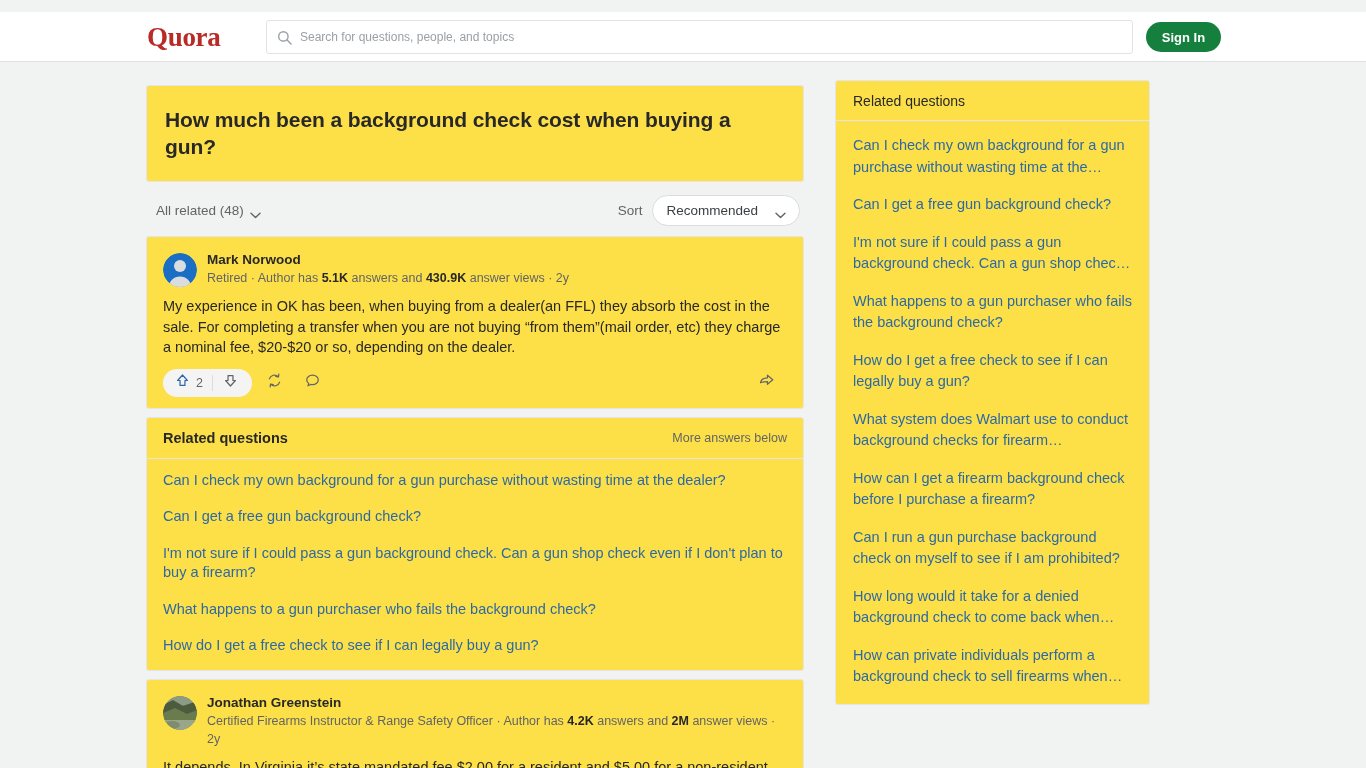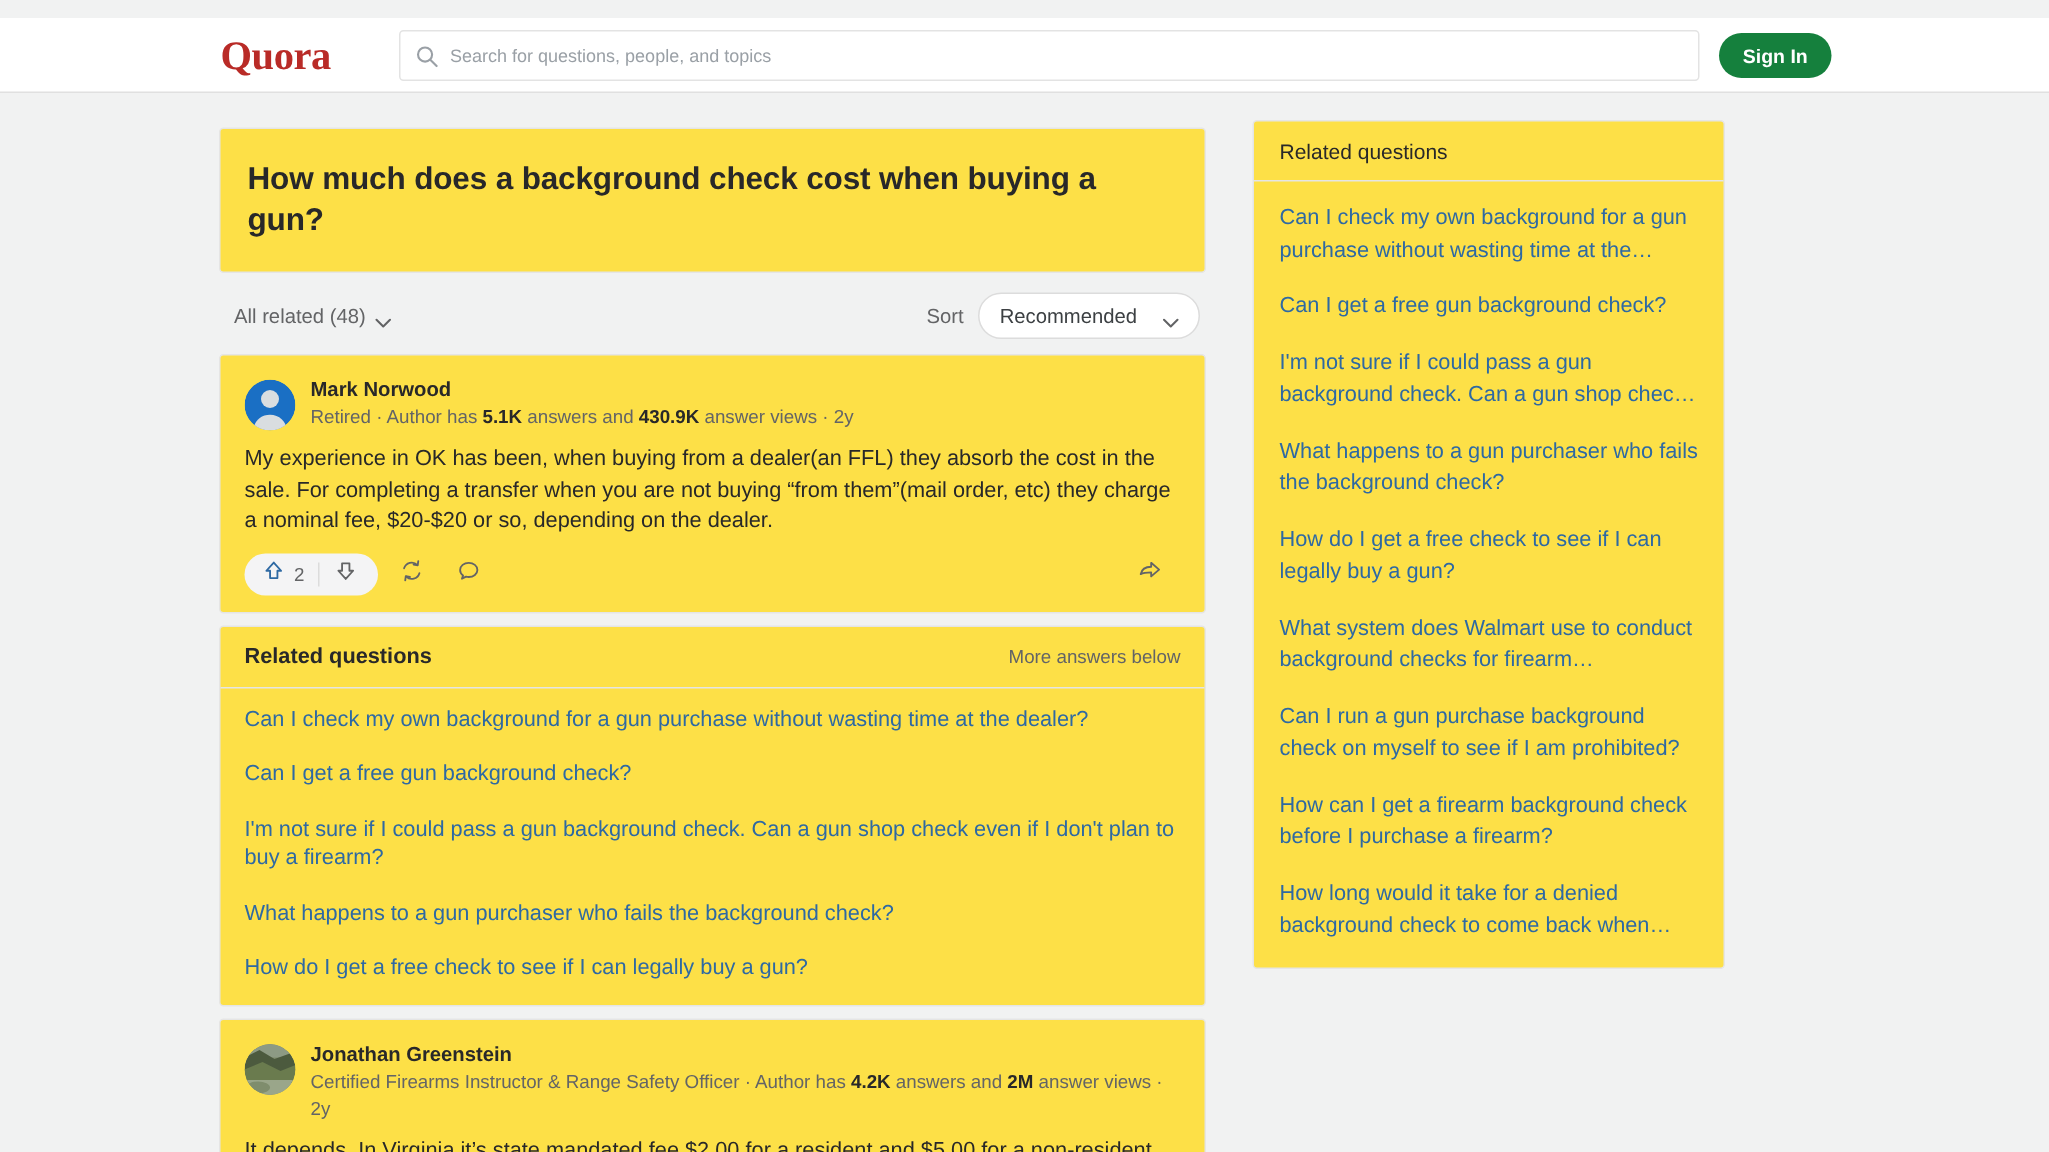--- a/index.html
+++ b/index.html
@@ -206,21 +206,21 @@
   </div>
 
   <button class="signin-btn">Sign In</button>
 </div>
 
 <div class="page">
 
   <div class="main-col">
 
     <div class="card qtitle-card">
-      <h1 class="qtitle">How much does a background check cost when buying a gun?</h1>
+      <h1 class="qtitle">How much been a background check cost when buying a gun?</h1>
     </div>
 
     <div class="filter-row">
       <div class="all-related">
         <span>All related (48)</span>
         <span class="chev">
           <svg viewBox="0 0 11 7" width="11" height="7">
             <polyline points="1,1.2 5.5,5.6 10,1.2" fill="none" stroke="#636466" stroke-width="1.4" stroke-linecap="round" stroke-linejoin="round"></polyline>
           </svg>
         </span>
@@ -351,20 +351,21 @@
       <div class="side-head">
         <span class="side-title">Related questions</span>
       </div>
       <div class="side-list">
         <div class="side-item">Can I check my own background for a gun purchase without wasting time at the…</div>
         <div class="side-item">Can I get a free gun background check?</div>
         <div class="side-item">I'm not sure if I could pass a gun background check. Can a gun shop chec…</div>
         <div class="side-item">What happens to a gun purchaser who fails the background check?</div>
         <div class="side-item">How do I get a free check to see if I can legally buy a gun?</div>
         <div class="side-item">What system does Walmart use to conduct background checks for firearm…</div>
+        <div class="side-item">How can I get a firearm background check before I purchase a firearm?</div>
         <div class="side-item">Can I run a gun purchase background check on myself to see if I am prohibited?</div>
-        <div class="side-item">How can I get a firearm background check before I purchase a firearm?</div>
         <div class="side-item">How long would it take for a denied background check to come back when…</div>
+        <div class="side-item">How can private individuals perform a background check to sell firearms when…</div>
       </div>
     </div>
   </div>
 
 </div>
 
 </body></html>

